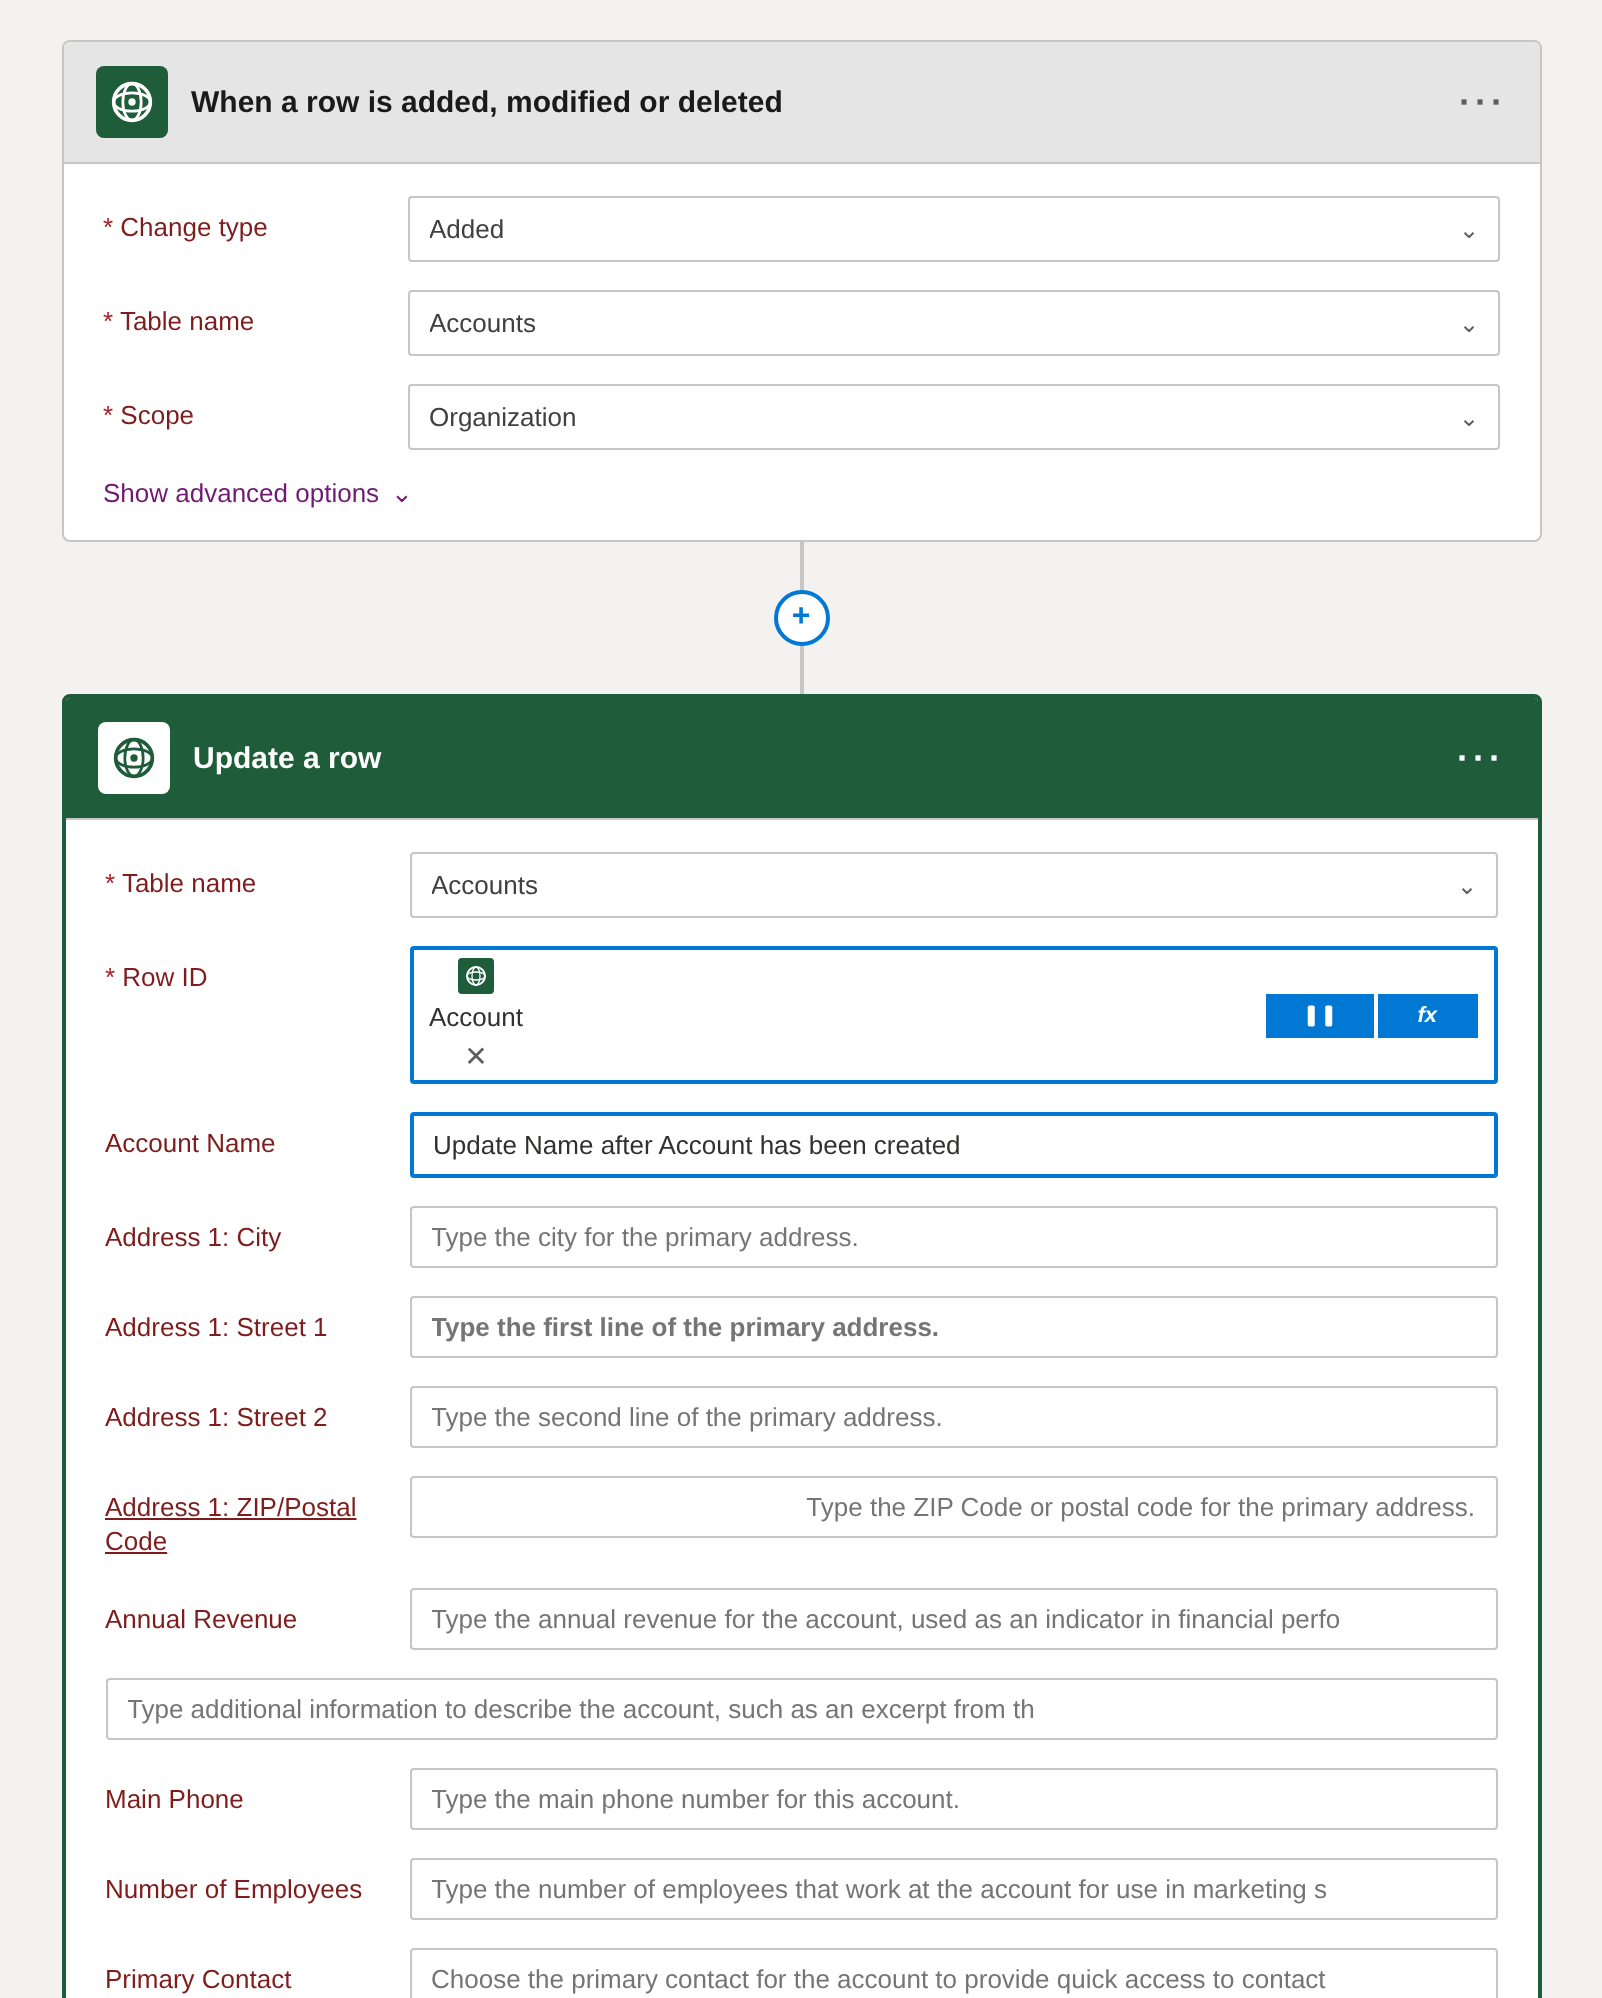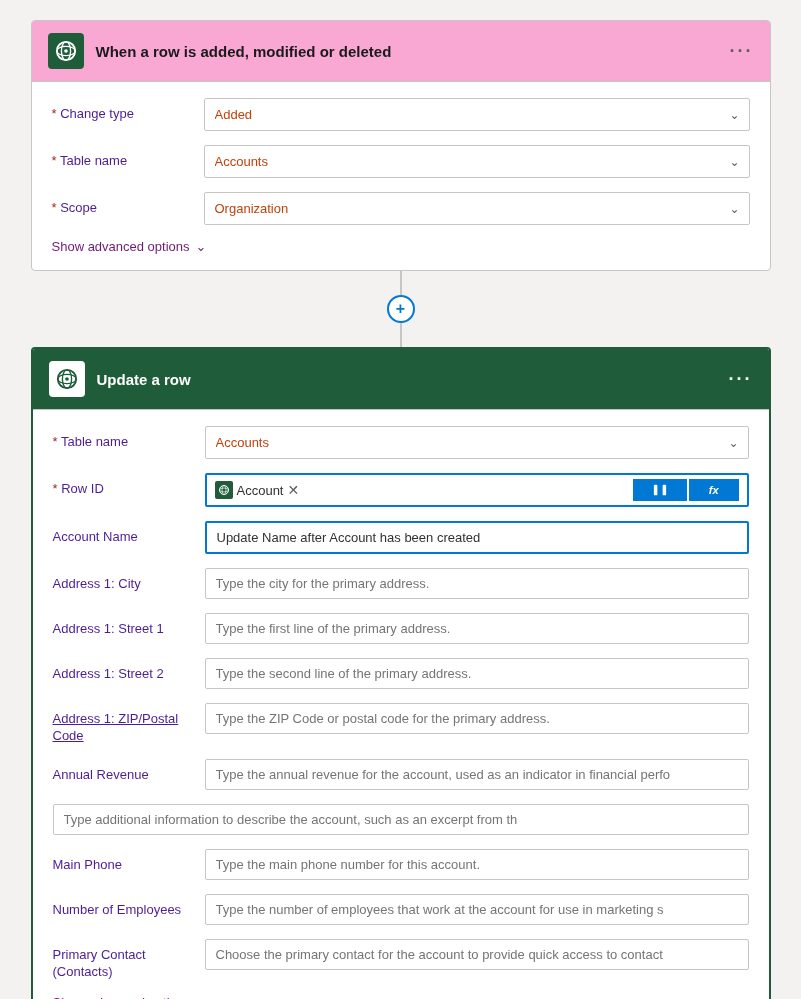--- a/index.html
+++ b/index.html
@@ -23,21 +23,21 @@
       border: 1px solid #c8c6c4;
       border-radius: 4px;
       background: #fff;
       overflow: hidden;
     }
 
     .card-header {
       display: flex;
       align-items: center;
       padding: 12px 16px;
-      background: #f9a8d4;
+      background: #e5e5e5;
       border-bottom: 1px solid #c8c6c4;
       gap: 12px;
     }
 
     .card-header-active {
       background: #1e5c3a;
     }
 
     .card-icon {
       width: 36px;
@@ -90,21 +90,21 @@
       display: flex;
       align-items: flex-start;
       margin-bottom: 14px;
       gap: 12px;
     }
 
     .form-label {
       width: 140px;
       flex-shrink: 0;
       font-size: 13px;
-      color: #4c1d95;
+      color: #7f1d1d;
       padding-top: 8px;
     }
 
     .form-label-required::before {
       content: '* ';
       color: #a4262c;
     }
 
     .form-control-wrap {
       flex: 1;
@@ -114,21 +114,21 @@
       position: relative;
       width: 100%;
     }
 
     .select-wrapper select {
       width: 100%;
       padding: 8px 32px 8px 10px;
       border: 1px solid #c8c6c4;
       border-radius: 2px;
       font-size: 13px;
-      color: #c2410c;
+      color: #404040;
       background: #fff;
       appearance: none;
       -webkit-appearance: none;
       cursor: pointer;
     }
 
     .select-arrow {
       position: absolute;
       right: 10px;
       top: 50%;
@@ -202,20 +202,21 @@
       gap: 6px;
       flex: 1;
     }
 
     .row-id-tag {
       display: flex;
       align-items: center;
       gap: 4px;
       font-size: 13px;
       color: #323130;
+      flex-direction: column;
     }
 
     .row-id-tag-icon {
       width: 18px;
       height: 18px;
       border-radius: 2px;
       background: #1e5c3a;
       display: flex;
       align-items: center;
       justify-content: center;
@@ -369,31 +370,31 @@
         <input type="text" class="form-input form-input-active" style="flex: 1 1 0%;" value="Update Name after Account has been created">
       </div>
 
       <div class="form-row">
         <label class="form-label">Address 1: City</label>
         <input type="text" class="form-input" style="flex: 1 1 0%;" placeholder="Type the city for the primary address.">
       </div>
 
       <div class="form-row">
         <label class="form-label">Address 1: Street 1</label>
-        <input type="text" class="form-input" style="flex: 1 1 0%;" placeholder="Type the first line of the primary address.">
+        <input type="text" class="form-input" style="flex: 1 1 0%; font-weight: bold;" placeholder="Type the first line of the primary address.">
       </div>
 
       <div class="form-row">
         <label class="form-label">Address 1: Street 2</label>
         <input type="text" class="form-input" style="flex: 1 1 0%;" placeholder="Type the second line of the primary address.">
       </div>
 
       <div class="form-row">
         <label class="form-label" style="line-height:1.3;text-decoration:underline;">Address 1: ZIP/Postal Code</label>
-        <input type="text" class="form-input" style="flex: 1 1 0%;" placeholder="Type the ZIP Code or postal code for the primary address.">
+        <input type="text" class="form-input" style="flex: 1 1 0%; text-align: right;" placeholder="Type the ZIP Code or postal code for the primary address.">
       </div>
 
       <div class="form-row">
         <label class="form-label">Annual Revenue</label>
         <input type="text" class="form-input" style="flex: 1 1 0%;" placeholder="Type the annual revenue for the account, used as an indicator in financial perfo">
       </div>
 
       <div class="form-row">
         <input type="text" class="form-input" style="flex: 1 1 0%;" placeholder="Type additional information to describe the account, such as an excerpt from th">
       </div>

